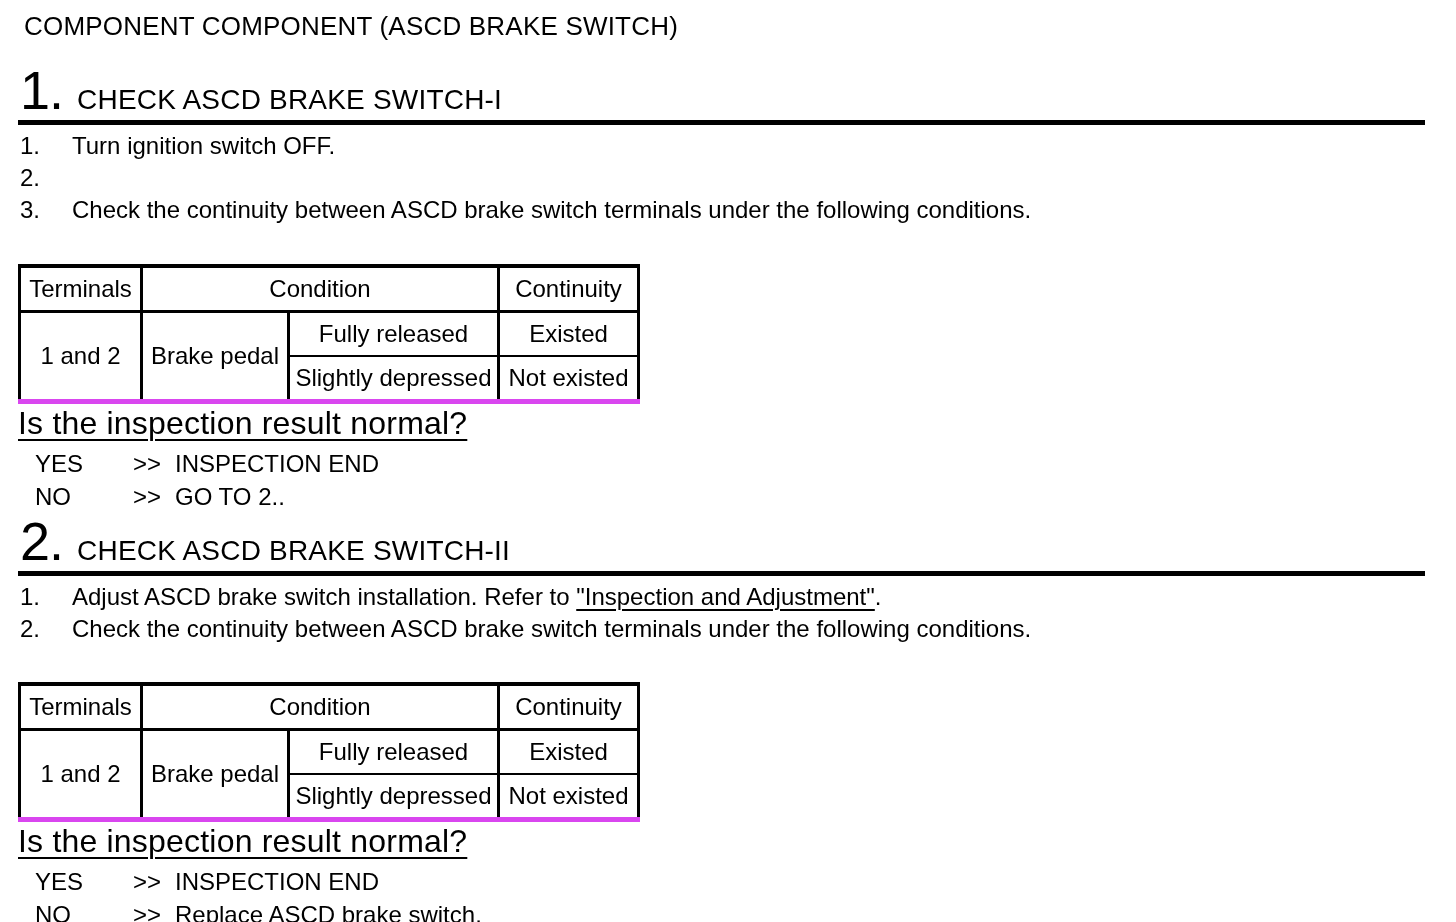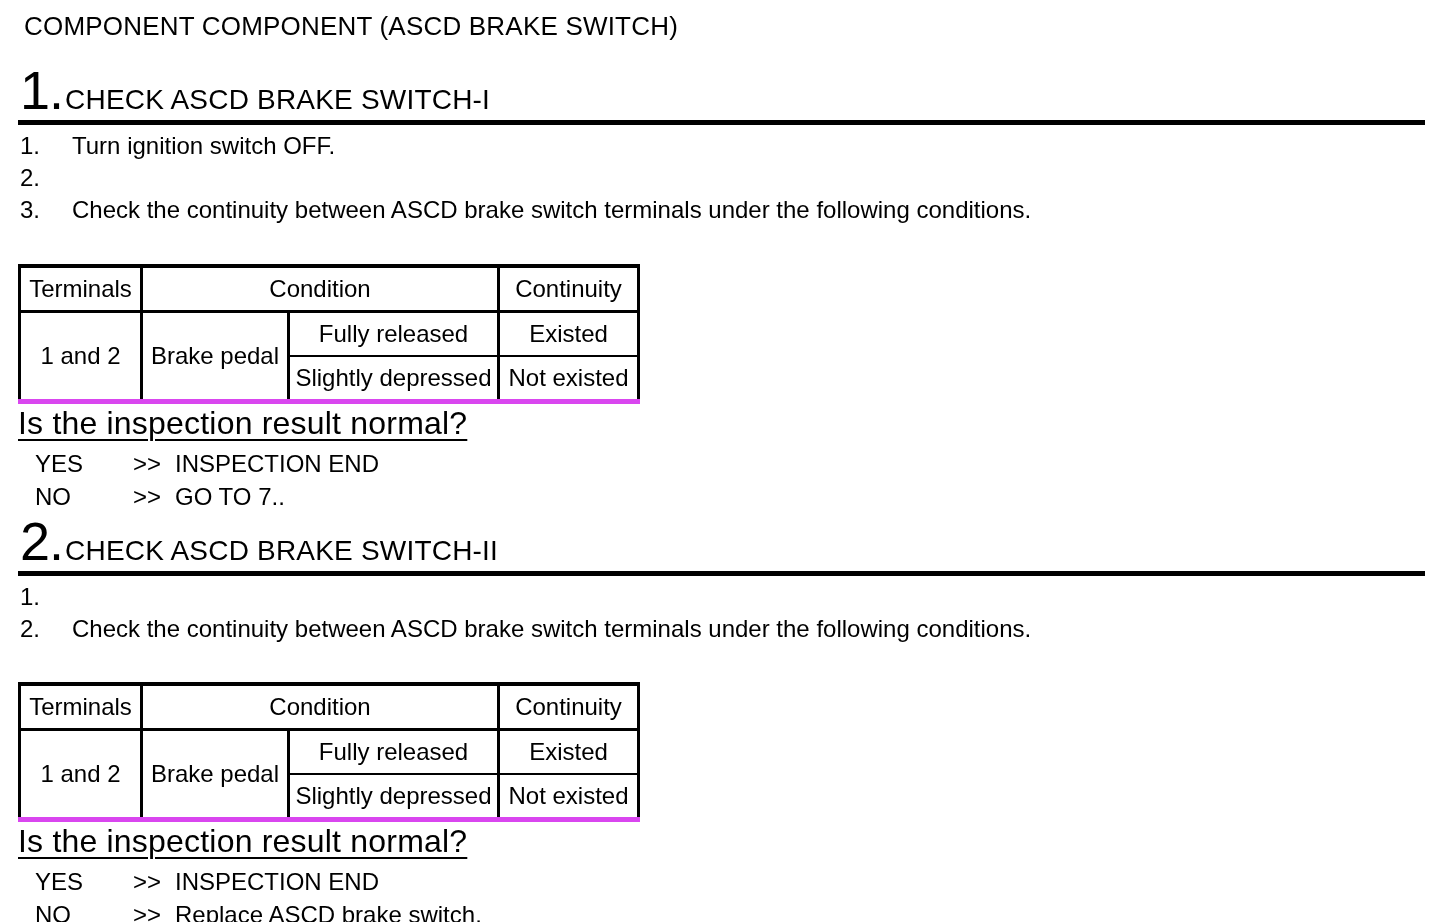--- a/index.html
+++ b/index.html
@@ -32,21 +32,21 @@
     margin-left: 2px;
   }
   .step-heading .big-num {
     font-size: 54px;
     line-height: 48px;
     letter-spacing: -1px;
   }
   .step-heading .head-title {
     font-size: 28px;
     letter-spacing: 0.2px;
-    margin-left: 2px;
+    margin-left: 14px;
   }
   .heading-rule {
     border: none;
     border-top: 5px solid #000000;
     height: 0;
     width: 1407px;
     margin: 4px 0 0 0;
   }
   .steps {
     margin-top: 5px;
@@ -183,33 +183,34 @@
 
   <div class="results">
     <div class="result-row">
       <span class="result-answer">YES</span>
       <span class="result-arrow">&gt;&gt;</span>
       <span class="result-action">INSPECTION END</span>
     </div>
     <div class="result-row">
       <span class="result-answer">NO</span>
       <span class="result-arrow">&gt;&gt;</span>
-      <span class="result-action">GO TO 7..</span>
+      <span class="result-action">GO TO 2..</span>
     </div>
   </div>
 
   <div class="step-heading" style="margin-top: 4px;">
     <span class="big-num">2.</span>
     <span class="head-title">CHECK ASCD BRAKE SWITCH-II</span>
   </div>
   <hr class="heading-rule">
 
   <div class="steps">
     <div class="step-row">
       <span class="step-num">1.</span>
+      <span class="step-text"><span>Adjust ASCD brake switch installation. Refer to </span><a class="doc-link">"Inspection and Adjustment"</a><span>.</span></span>
     </div>
     <div class="step-row">
       <span class="step-num">2.</span>
       <span class="step-text">Check the continuity between ASCD brake switch terminals under the following conditions.</span>
     </div>
   </div>
 
   <table class="spec-table second">
     <colgroup>
       <col class="col-terminals">

